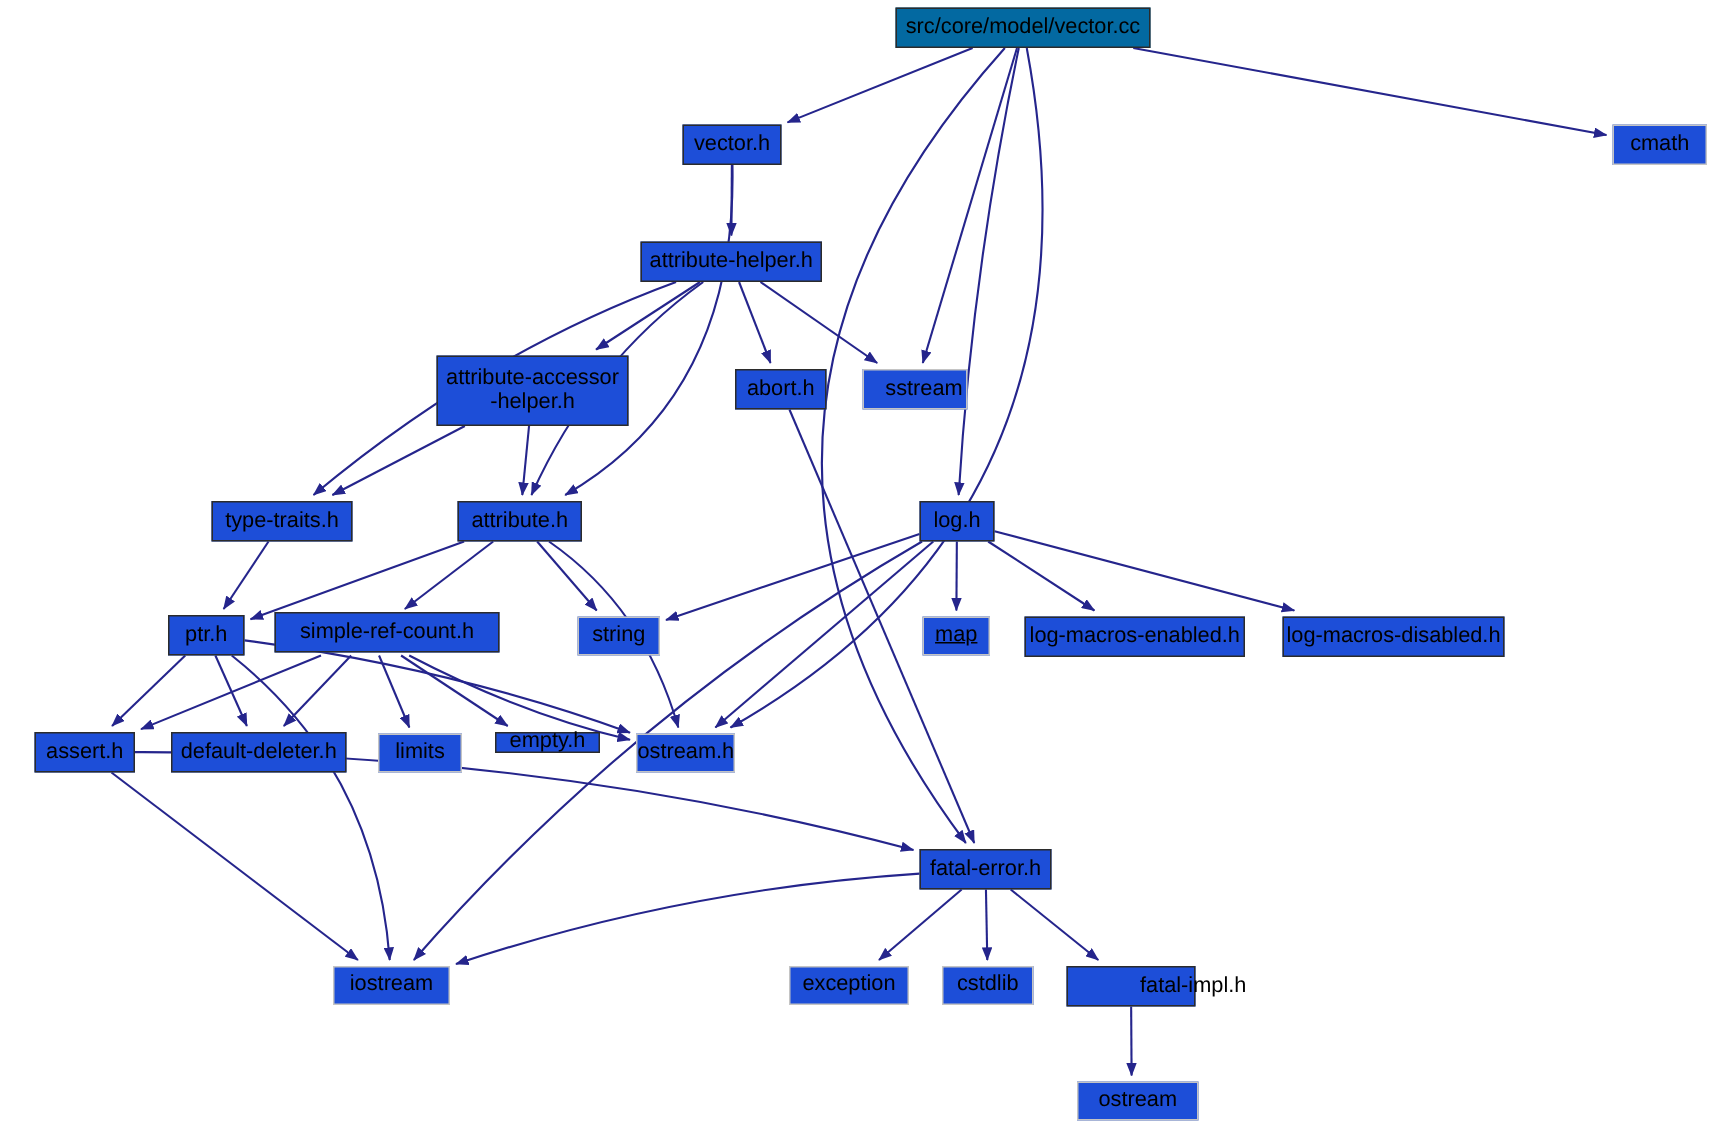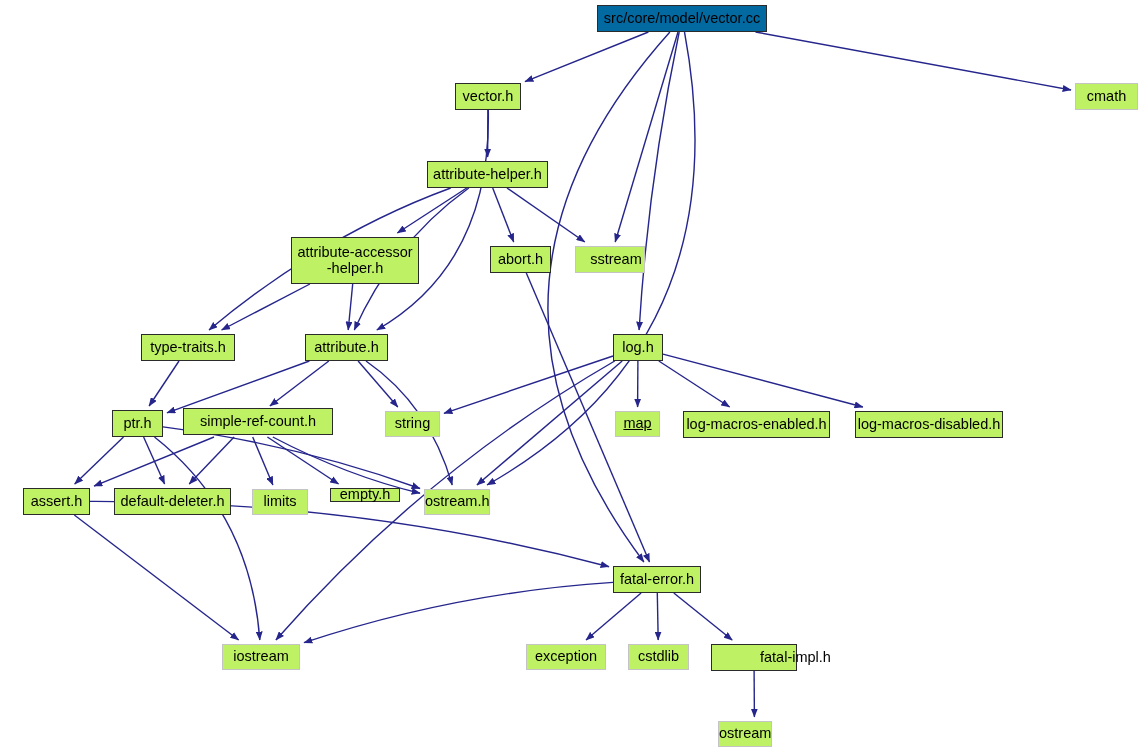--- a/index.html
+++ b/index.html
@@ -26,21 +26,21 @@
   .node {
     position: absolute;
     box-sizing: border-box;
     display: flex;
     align-items: center;
     justify-content: center;
     text-align: center;
     font-size: 14.5px;
     line-height: 1.08;
     color: #000000;
-    background: #bef264;
+    background: #1d4ed8;
     border: 1px solid #c4c4c4;
     white-space: pre;
     letter-spacing: 0px;
     z-index: 2;
   }
   .node.solid {
     border: 1.6px solid #2b2b2b;
   }
   .node.root {
     background: #0369a1;
@@ -129,15 +129,15 @@
       <div class="node solid" style="left: 23px; top: 488px; width: 67px; height: 27px;"><span class="node-label">assert.h</span></div>
       <div class="node solid" style="left: 114px; top: 488px; width: 117px; height: 27px;"><span class="node-label">default-deleter.h</span></div>
       <div class="node " style="left: 252px; top: 489px; width: 56px; height: 26px;"><span class="node-label">limits</span></div>
       <div class="node solid" style="left: 330px; top: 488px; width: 70px; height: 14px;"><span class="node-label">empty.h</span></div>
       <div class="node " style="left: 424px; top: 489px; width: 66px; height: 26px;"><span class="node-label">ostream.h</span></div>
       <div class="node solid" style="left: 613px; top: 566px; width: 88px; height: 27px;"><span class="node-label">fatal-error.h</span></div>
       <div class="node " style="left: 222px; top: 644px; width: 78px; height: 26px;"><span class="node-label">iostream</span></div>
       <div class="node " style="left: 526px; top: 644px; width: 80px; height: 26px;"><span class="node-label">exception</span></div>
       <div class="node " style="left: 628px; top: 644px; width: 61px; height: 26px;"><span class="node-label">cstdlib</span></div>
       <div class="node solid" style="left: 711px; top: 644px; width: 86px; height: 27px; padding-left: 48px;"><span class="node-label">fatal-impl.h</span></div>
-      <div class="node " style="left: 718px; top: 721px; width: 54px; height: 26px;"><span class="node-label">ostream</span></div>
+      <div class="node " style="left: 718px; top: 721px; width: 81px; height: 26px;"><span class="node-label">ostream</span></div>
     </div>
 </div>
 
 </body></html>

